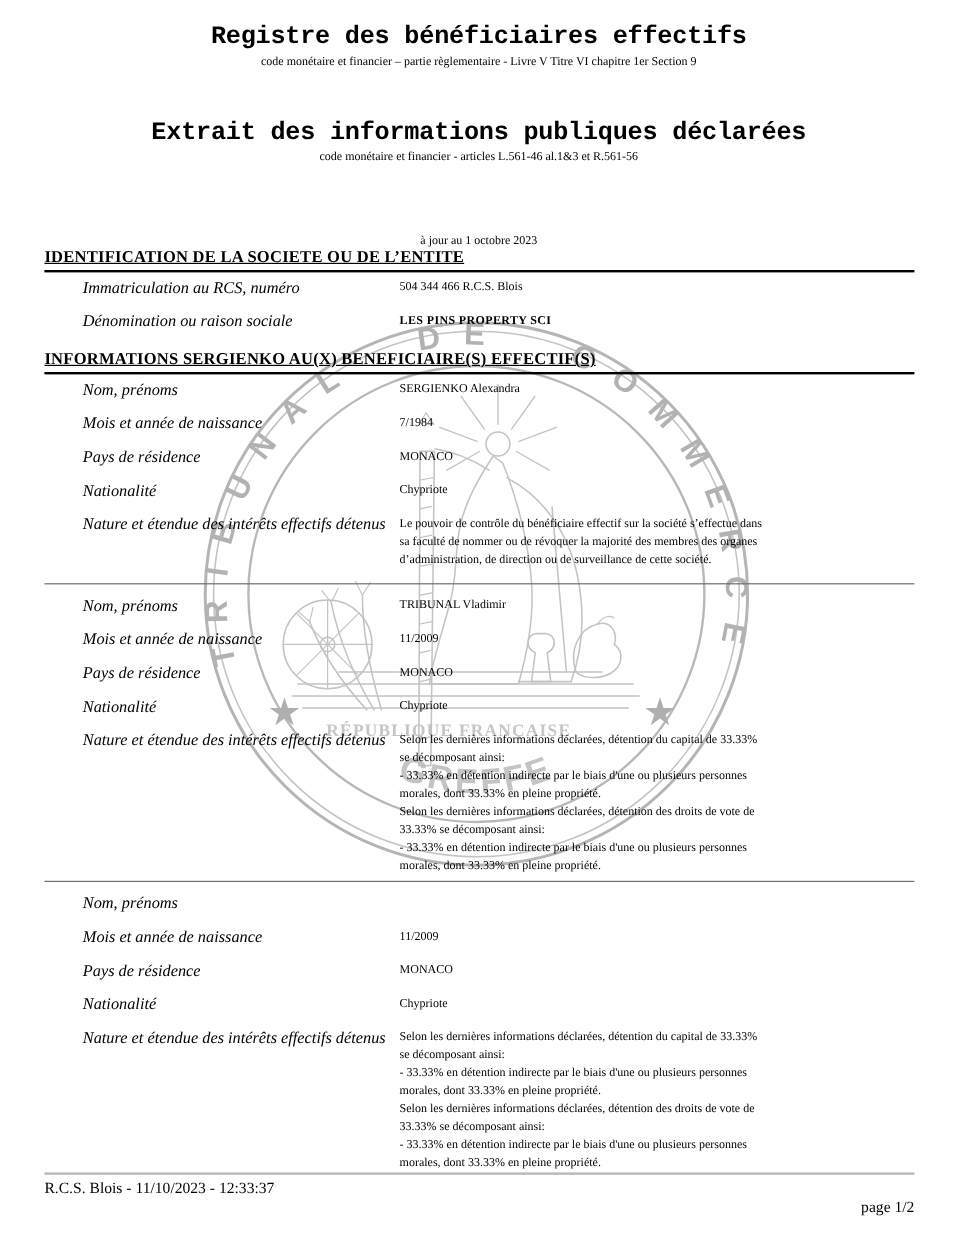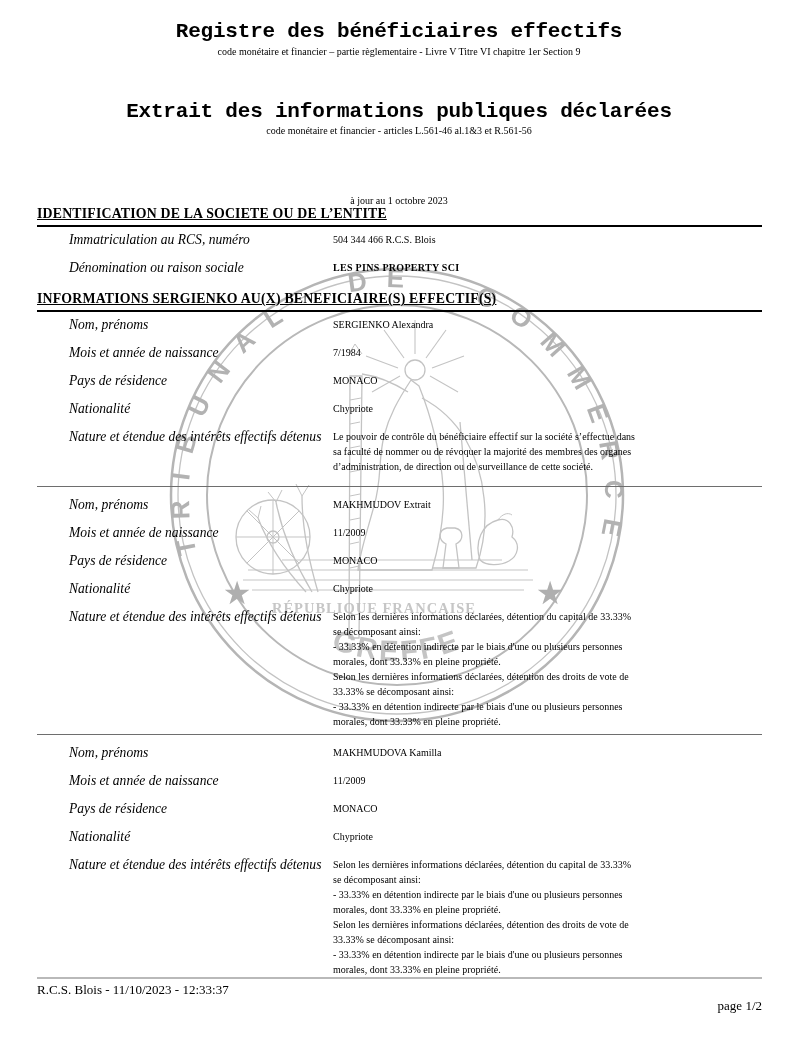--- a/index.html
+++ b/index.html
@@ -146,21 +146,21 @@
     <span class="lbl">Nature et étendue des intérêts effectifs détenus</span>
     <span class="val">Le pouvoir de contrôle du bénéficiaire effectif sur la société s’effectue dans
 sa faculté de nommer ou de révoquer la majorité des membres des organes
 d’administration, de direction ou de surveillance de cette société.</span>
   </div>
 
   <div class="abs divider content" style="top:486px"></div>
 
   <div class="abs row content" style="top:497px">
     <span class="lbl">Nom, prénoms</span>
-    <span class="val">MAKHMUDOV Extrait</span>
+    <span class="val">TRIBUNAL Vladimir</span>
   </div>
   <div class="abs row content" style="top:525px">
     <span class="lbl">Mois et année de naissance</span>
     <span class="val">11/2009</span>
   </div>
   <div class="abs row content" style="top:553px">
     <span class="lbl">Pays de résidence</span>
     <span class="val">MONACO</span>
   </div>
   <div class="abs row content" style="top:581px">
@@ -176,21 +176,20 @@
 Selon les dernières informations déclarées, détention des droits de vote de
 33.33% se décomposant ainsi:
 - 33.33% en détention indirecte par le biais d'une ou plusieurs personnes
 morales, dont 33.33% en pleine propriété.</span>
   </div>
 
   <div class="abs divider content" style="top:734px"></div>
 
   <div class="abs row content" style="top:745px">
     <span class="lbl">Nom, prénoms</span>
-    <span class="val">MAKHMUDOVA Kamilla</span>
   </div>
   <div class="abs row content" style="top:773px">
     <span class="lbl">Mois et année de naissance</span>
     <span class="val">11/2009</span>
   </div>
   <div class="abs row content" style="top:801px">
     <span class="lbl">Pays de résidence</span>
     <span class="val">MONACO</span>
   </div>
   <div class="abs row content" style="top:829px">

